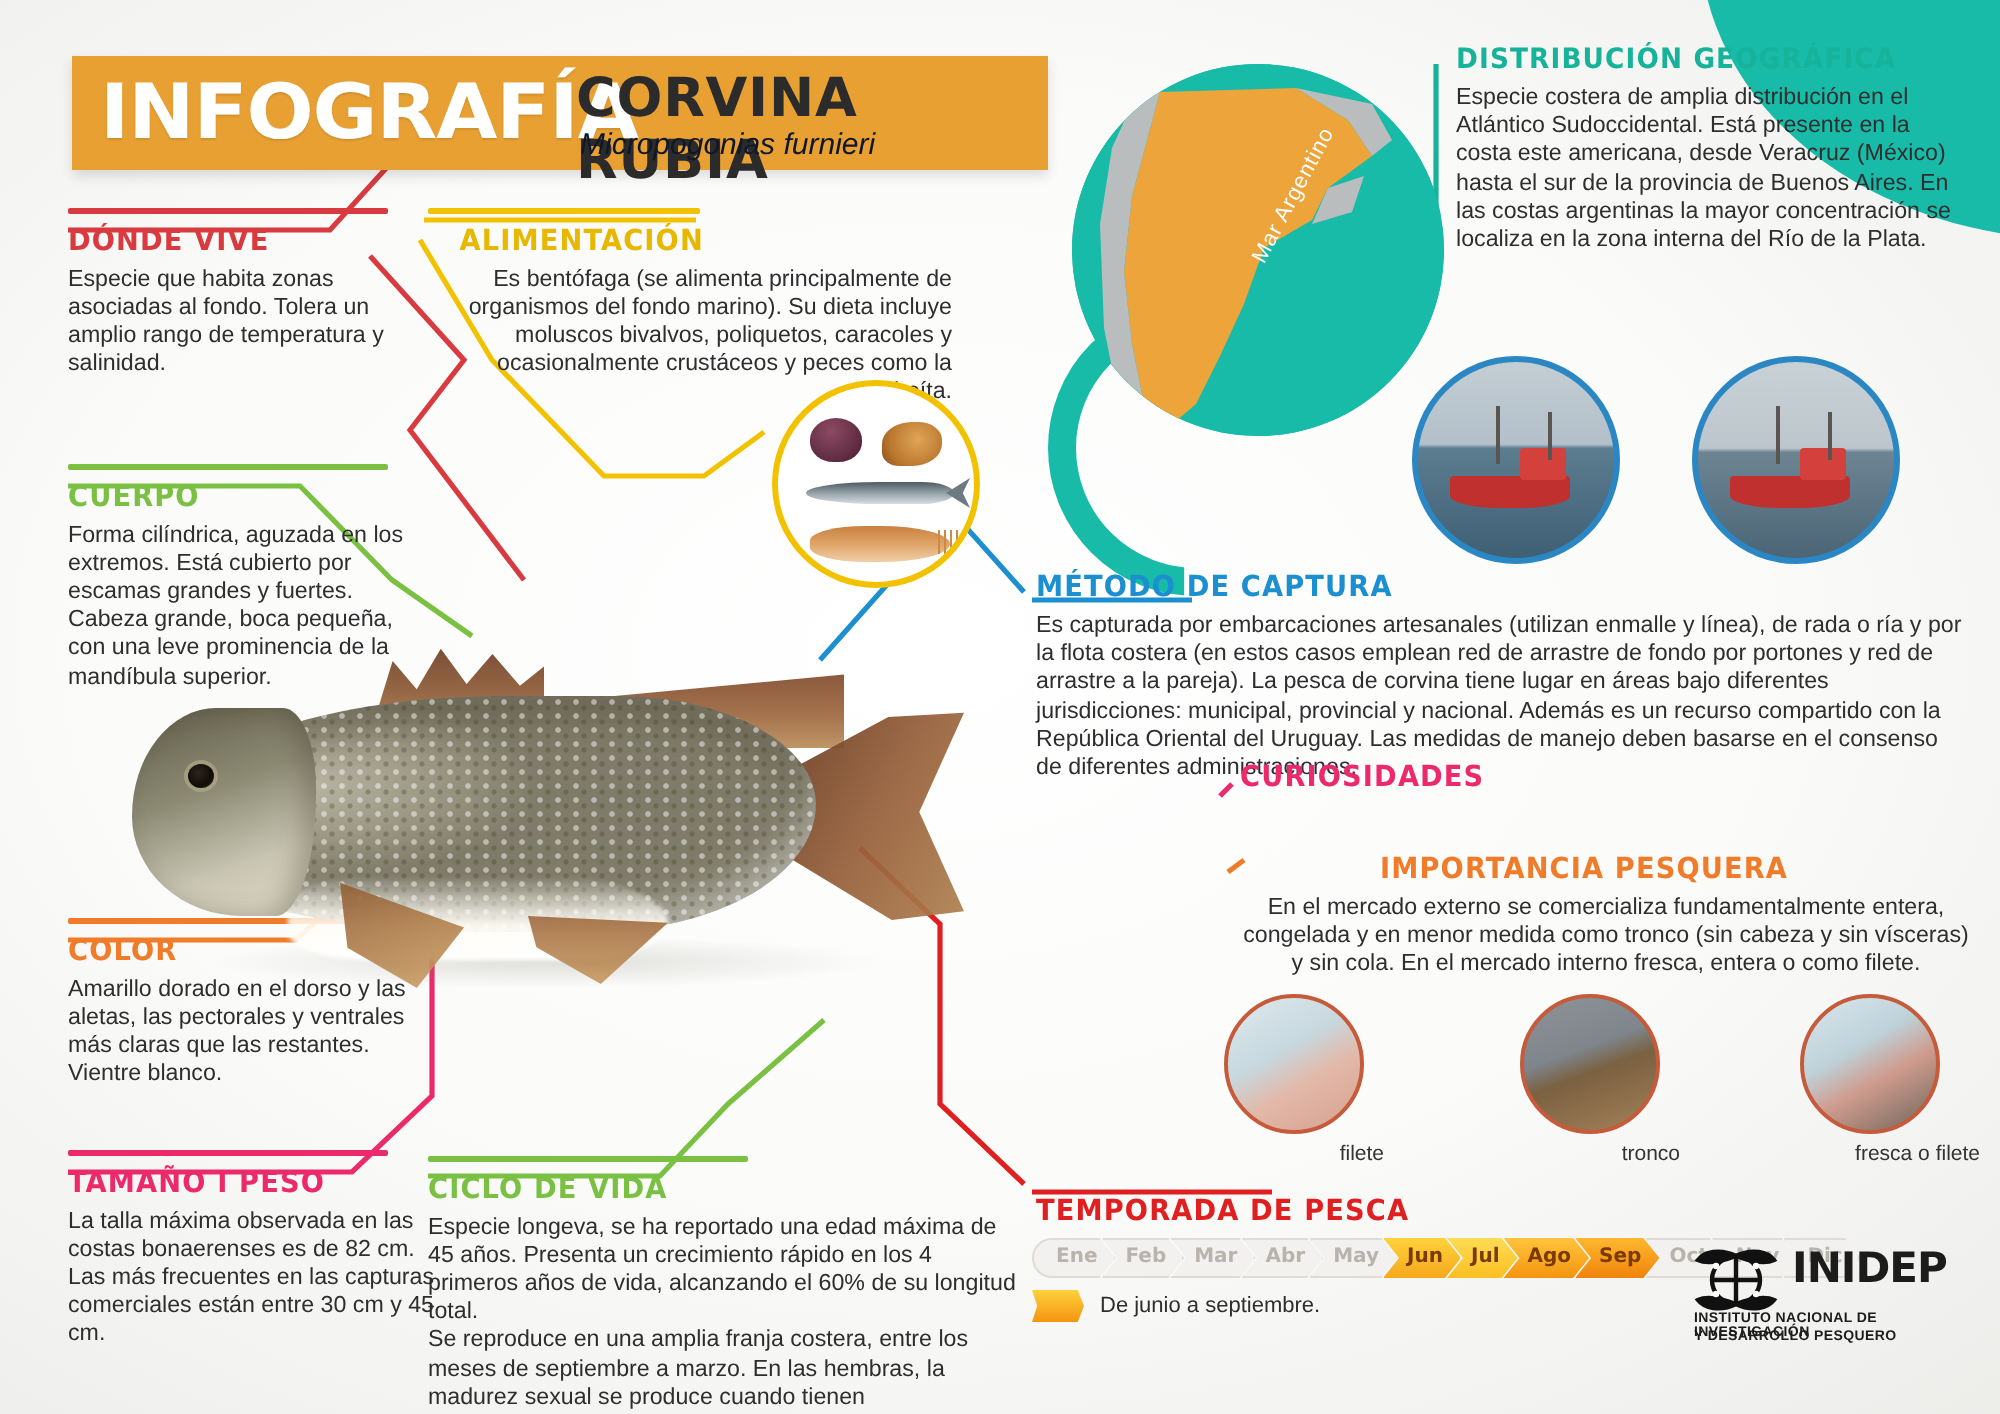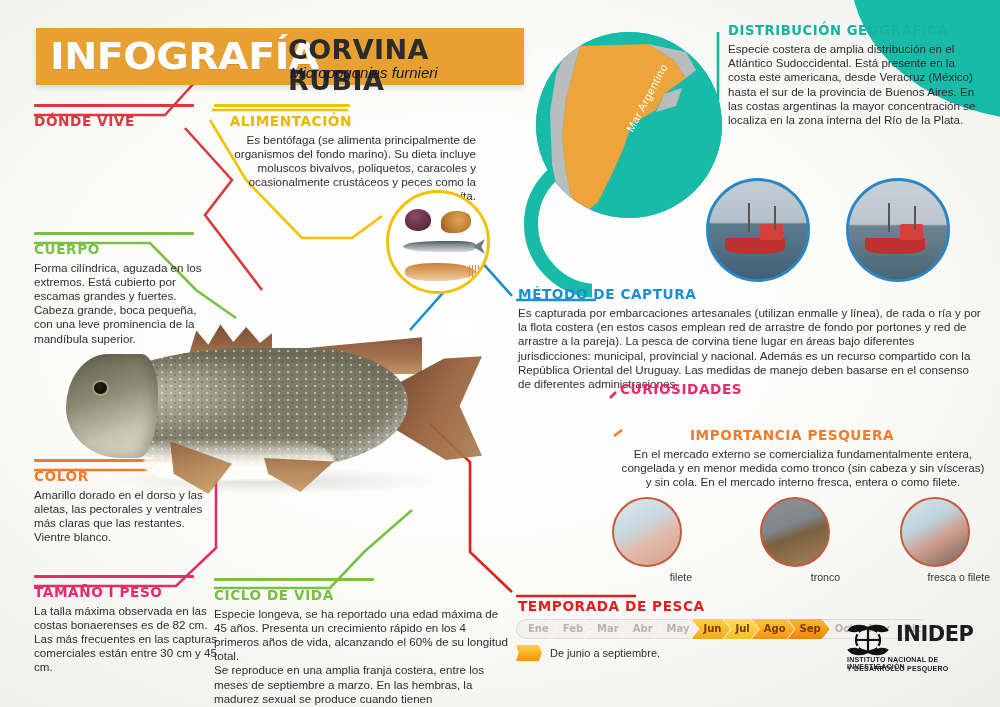--- a/index.html
+++ b/index.html
@@ -282,20 +282,21 @@
 
   <div class="abs" id="header-bar">
     <div id="header-infografia">INFOGRAFÍA</div>
     <div id="header-common">CORVINA RUBIA</div>
     <div id="header-scientific">Micropogonias furnieri</div>
   </div>
 
   <div class="abs" style="left:34px;top:104px;width:168px;">
     <div class="rule bg-red" style="width:160px;"></div>
     <div class="sec-h c-red" style="margin-top:6px;">DÓNDE VIVE</div>
+    <div class="sec-b" style="margin-top:4px;">Especie que habita zonas asociadas al fondo. Tolera un amplio rango de temperatura y salinidad.</div>
   </div>
 
   <div class="abs" style="left:34px;top:232px;width:176px;">
     <div class="rule bg-green" style="width:160px;"></div>
     <div class="sec-h c-green" style="margin-top:6px;">CUERPO</div>
     <div class="sec-b" style="margin-top:4px;">Forma cilíndrica, aguzada en los extremos. Está cubierto por escamas grandes y fuertes. Cabeza grande, boca pequeña, con una leve prominencia de la mandíbula superior.</div>
   </div>
 
   <div class="abs" style="left:34px;top:459px;width:170px;">
     <div class="rule bg-orange" style="width:160px;"></div>

